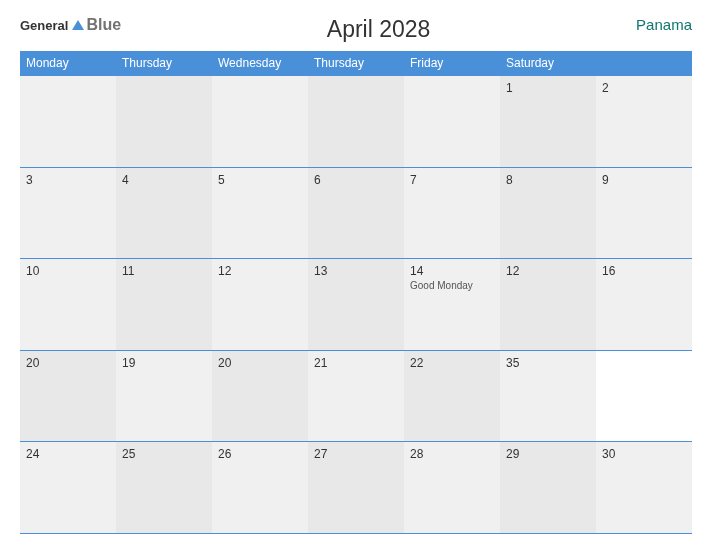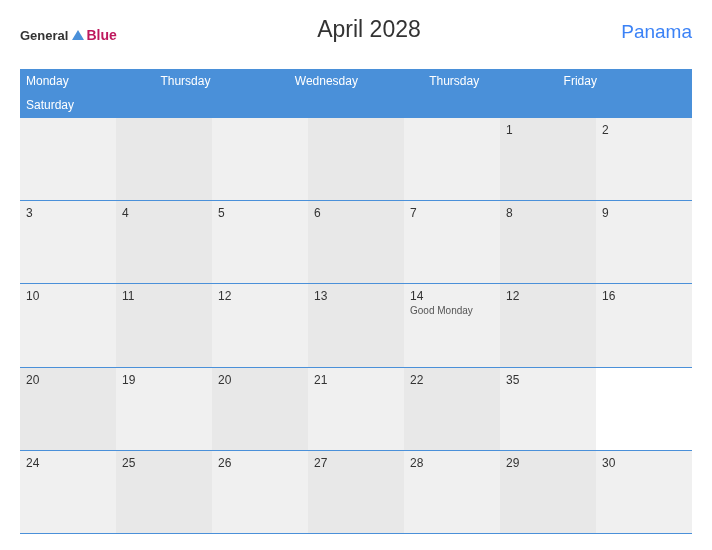--- a/index.html
+++ b/index.html
@@ -15,75 +15,75 @@
       width: 712px;
       height: 550px;
       padding: 16px 20px 16px 20px;
       display: flex;
       flex-direction: column;
     }
 
     
     .header {
       display: flex;
-      align-items: flex-end;
+      align-items: flex-start;
       justify-content: space-between;
-      margin-bottom: 26px;
+      margin-bottom: 8px;
     }
 
     .logo {
       display: flex;
       align-items: center;
       gap: 2px;
     }
 
     .logo-general {
       font-size: 13px;
       font-weight: bold;
       color: #333;
     }
 
     .logo-blue {
-      font-size: 14px;
+      font-size: 16px;
       font-weight: bold;
-      color: #be185d;
+      color: #737373;
     }
 
     .logo-triangle {
       width: 0;
       height: 0;
       border-left: 6px solid transparent;
       border-right: 6px solid transparent;
       border-bottom: 10px solid #4a90d9;
       margin-left: 2px;
       margin-bottom: 1px;
     }
 
     .calendar-title {
       font-size: 23px;
       color: #333;
       font-weight: normal;
       text-align: center;
     }
 
     .country-label {
-      font-size: 19px;
-      color: #3b82f6;
+      font-size: 15px;
+      color: #0f766e;
     }
 
     
     .calendar {
       flex: 1;
       display: flex;
       flex-direction: column;
     }
 
     .calendar-header-row {
       display: grid;
-      grid-template-columns: repeat(5, 1fr);
+      grid-template-columns: repeat(7, 1fr);
       background: #4a90d9;
     }
 
     .col-header {
       color: #fff;
       font-size: 12px;
       padding: 5px 6px;
       font-weight: normal;
     }
 

